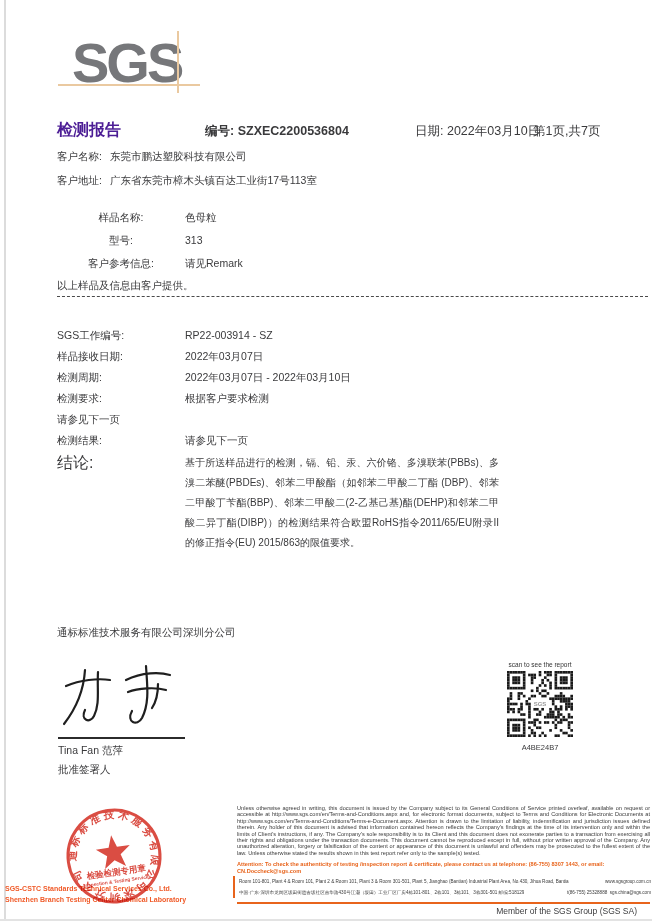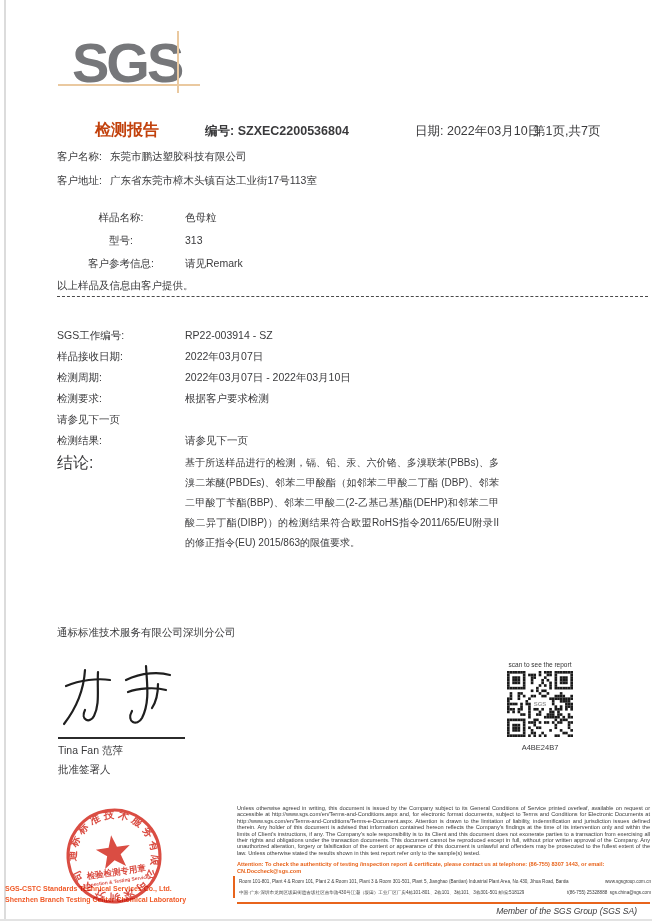--- a/index.html
+++ b/index.html
@@ -9,21 +9,21 @@
   .scan-bottom{position:absolute;left:0;bottom:0;width:100%;height:2px;background:#e3e3e3;}
 
   
   .logo-text{position:absolute;left:72px;top:36px;font-size:56px;font-weight:bold;
              color:#76777a;letter-spacing:-3px;line-height:0.95;}
   .logo-hline{position:absolute;left:58px;top:84px;width:142px;height:2px;background:#eac9a0;}
   .logo-vline{position:absolute;left:177px;top:31px;width:2px;height:62px;background:#eac9a0;}
 
   
   .hr{position:absolute;left:57px;top:120px;width:591px;height:22px;font-size:12.5px;color:#3a3a3c;}
-  .hr-title{position:absolute;left:0;top:0;font-size:16px;font-weight:bold;color:#c2410c;margin-left:38px;}
+  .hr-title{position:absolute;left:0;top:0;font-size:16px;font-weight:bold;color:#4c1d95;}
   .hr-no{position:absolute;left:148px;top:3px;font-weight:bold;}
   .hr-date{position:absolute;left:358px;top:3px;}
   .hr-page{position:absolute;left:476px;top:3px;}
 
   .kv{display:flex;font-size:10.5px;}
   .kv .k{flex:0 0 auto;}
   .kv .v{flex:0 0 auto;}
 
   .customer{position:absolute;left:57px;top:144px;width:560px;}
   .customer .kv{line-height:24px;}
@@ -57,21 +57,21 @@
          text-align:justify;color:#3b3b3b;}
   .attention{position:absolute;left:237px;top:861px;width:413px;font-size:5.6px;line-height:6.8px;
              font-weight:bold;color:#e8641c;}
   .addr{position:absolute;left:233px;top:876px;width:418px;border-left:2px solid #e8641c;
         padding-left:4px;box-sizing:border-box;}
   .addr-row{display:flex;justify-content:space-between;font-size:4.6px;line-height:11px;
             color:#3b3b3b;white-space:nowrap;}
   .addr-row .a-left{overflow:hidden;max-width:330px;}
   .addr-row .a-right{flex:0 0 auto;padding-left:4px;}
   .footer-rule{position:absolute;left:237px;top:902px;width:413px;height:2px;background:#e8641c;}
-  .member{position:absolute;right:15px;top:906px;font-size:8.5px;color:#3b3b3d;font-style:italic;}
+  .member{position:absolute;right:15px;top:906px;font-size:8.5px;color:#3b3b3d;}
 
   .company-orange{position:absolute;left:5px;top:883px;width:235px;font-size:7px;font-weight:bold;
                   color:#f05a28;line-height:11px;}
   .stamp{position:absolute;left:64px;top:806px;opacity:0.9;mix-blend-mode:multiply;}
 </style>
 </head>
 <body>
 
 <div class="page">
   <div class="scan-left"></div>

